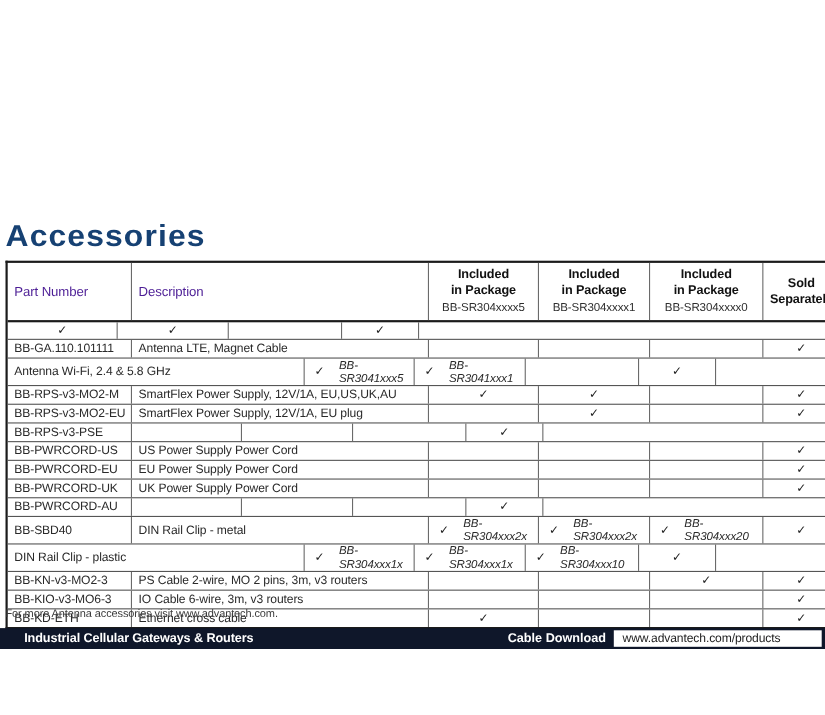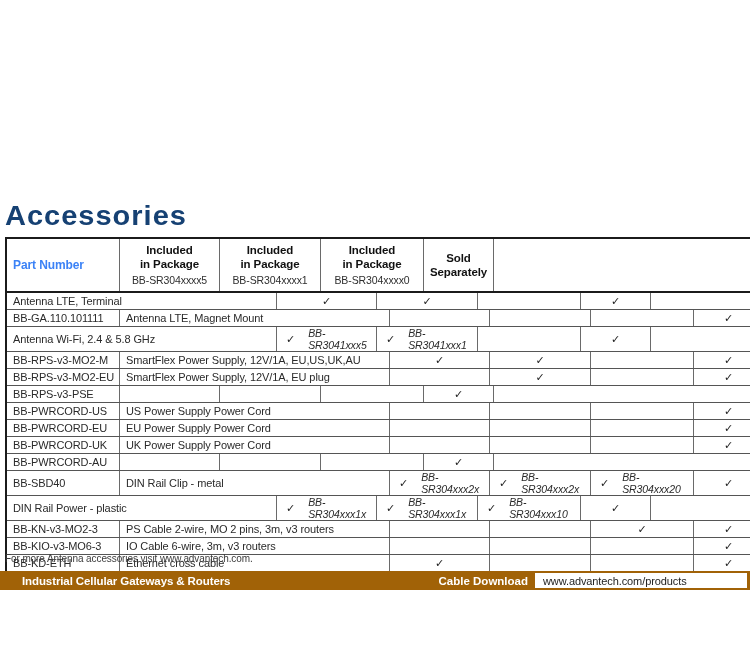--- a/index.html
+++ b/index.html
@@ -23,53 +23,54 @@
   .row{display:flex;border-bottom:1px solid #555;}
   .row:last-child{border-bottom:none;}
   .cell{box-sizing:border-box;border-right:1px solid #6a6a6a;display:flex;align-items:center;min-height:15px;overflow:hidden;}
   .c1{width:113px;}
   .c2{width:270px;}
   .c3{width:100px;}
   .c4{width:101px;}
   .c5{width:103px;}
   .c6{width:70px;border-right:1px solid #6a6a6a;}
   .hcell{box-sizing:border-box;border-right:1px solid #6a6a6a;display:flex;}
-  .hlabel-left{align-items:center;padding-left:6px;font-weight:bold;font-size:12px;color:#3b82f6;}
+  .hlabel-left{align-items:center;padding-left:6px;font-weight:normal;font-size:12px;color:#4c1d95;}
   .hpkg{flex-direction:column;justify-content:center;text-align:center;}
   .hline{font-weight:bold;font-size:11.5px;line-height:14px;color:#111;}
   .hcode{font-size:10.5px;line-height:13px;margin-top:3px;color:#2e2e2e;font-weight:normal;}
   .txtcell{padding:1px 0 1px 6px;line-height:14px;}
   .checkcell{justify-content:center;}
   .check{font-size:11px;color:#222;line-height:14px;}
   .codecell{justify-content:flex-start;padding-left:9px;}
   .codecell .code{margin-left:13px;font-size:10.5px;color:#2a2a2a;font-style:italic;}
   
   .footer-note{
     position:absolute;left:5px;top:552px;font-size:10px;line-height:14px;color:#3b3b3b;letter-spacing:-0.1px;
   }
   .footer-bar{
     position:absolute;left:0;top:571px;width:750px;height:19px;
-    background:#a16207;display:flex;align-items:center;box-sizing:border-box;padding-left:22px;text-align:right;
+    background:#0f172a;display:flex;align-items:center;box-sizing:border-box;padding-left:22px;text-align:right;
   }
   .bar-left{color:#ffffff;font-weight:bold;font-size:11.5px;letter-spacing:-0.1px;white-space:nowrap;}
   .bar-download{margin-left:auto;color:#ffffff;font-weight:bold;font-size:11.5px;white-space:nowrap;}
   .bar-urlbox{
-    box-sizing:border-box;margin-left:7px;margin-right:3px;width:212px;height:15px;
+    box-sizing:border-box;margin-left:7px;margin-right:3px;width:189px;height:15px;
     background:#ffffff;display:flex;align-items:center;padding-left:8px;
   }
   .bar-url{font-size:11px;color:#222;letter-spacing:-0.1px;white-space:nowrap;}
 </style>
 </head>
 <body>
 
 <div class="page-title">Accessories</div>
 
 <div class="acc-table">
   <div class="thead">
     <div class="hcell hlabel-left c1">Part Number</div>
+    <div class="hcell hlabel-left c2">Description</div>
     <div class="hcell hpkg c3">
       <div class="hline">Included</div>
       <div class="hline">in Package</div>
       <div class="hcode">BB-SR304xxxx5</div>
     </div>
     <div class="hcell hpkg c4">
       <div class="hline">Included</div>
       <div class="hline">in Package</div>
       <div class="hcode">BB-SR304xxxx1</div>
     </div>
@@ -78,35 +79,34 @@
       <div class="hline">in Package</div>
       <div class="hcode">BB-SR304xxxx0</div>
     </div>
     <div class="hcell hpkg c6">
       <div class="hline">Sold</div>
       <div class="hline">Separately</div>
     </div>
   </div>
   <div id="tbody">
       <div class="row">
-        <div class="cell c2 txtcell">Antenna LTE, Terminal</div>
         <div class="cell c3 checkcell">
           <div class="check">✓</div>
         </div>
         <div class="cell c4 checkcell">
           <div class="check">✓</div>
         </div>
         <div class="cell c5"></div>
         <div class="cell c6 checkcell">
           <div class="check">✓</div>
         </div>
       </div>
       <div class="row">
         <div class="cell c1 txtcell">BB-GA.110.101111</div>
-        <div class="cell c2 txtcell">Antenna LTE, Magnet Mount</div>
+        <div class="cell c2 txtcell">Antenna LTE, Magnet Cable</div>
         <div class="cell c3"></div>
         <div class="cell c4"></div>
         <div class="cell c5"></div>
         <div class="cell c6 checkcell">
           <div class="check">✓</div>
         </div>
       </div>
       <div class="row">
         <div class="cell c2 txtcell">Antenna Wi-Fi, 2.4 &amp; 5.8 GHz</div>
         <div class="cell c3 codecell">
@@ -209,21 +209,21 @@
         </div>
         <div class="cell c5 codecell">
           <div class="check">✓</div>
           <div class="code">BB-SR304xxx20</div>
         </div>
         <div class="cell c6 checkcell">
           <div class="check">✓</div>
         </div>
       </div>
       <div class="row">
-        <div class="cell c2 txtcell">DIN Rail Power - plastic</div>
+        <div class="cell c2 txtcell">DIN Rail Clip - plastic</div>
         <div class="cell c3 codecell">
           <div class="check">✓</div>
           <div class="code">BB-SR304xxx1x</div>
         </div>
         <div class="cell c4 codecell">
           <div class="check">✓</div>
           <div class="code">BB-SR304xxx1x</div>
         </div>
         <div class="cell c5 codecell">
           <div class="check">✓</div>

